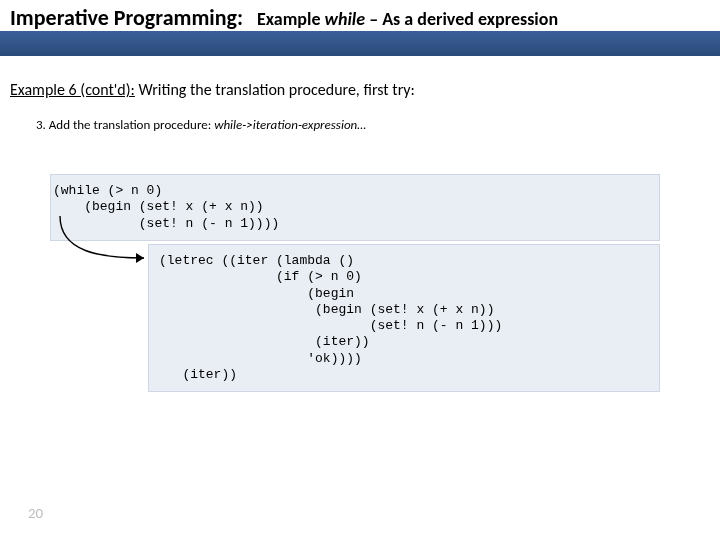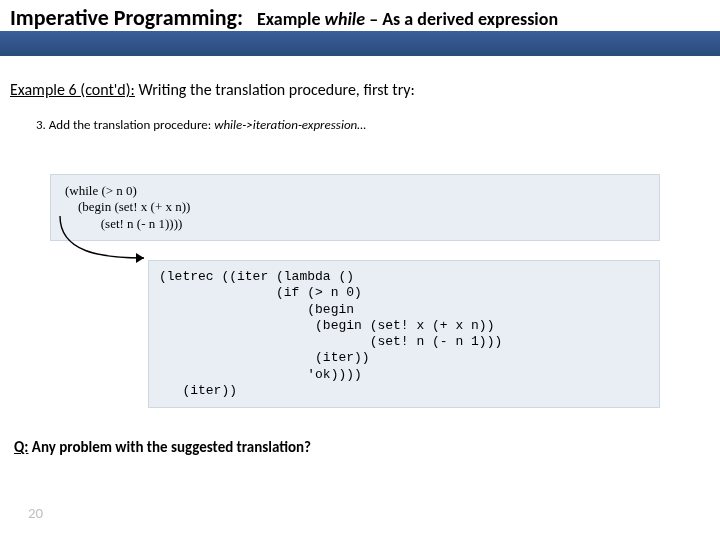--- a/index.html
+++ b/index.html
@@ -25,23 +25,23 @@
     background: #e9eef5;
     border: 1px solid #cfd6e4;
     margin-top: 12px;
     font-family: Consolas, "Courier New", monospace;
     font-size: 13px;
     line-height: 1.25;
     white-space: pre;
     color: #000;
     position: absolute;
   }
-  .code1 { left: 50px; top: 162px; width: 610px; padding: 8px 14px; font-family: Liberation Serif, serif; }
+  .code1 { left: 50px; top: 162px; width: 610px; padding: 8px 2px; }
   .arrow-svg { position: absolute; left: 50px; top: 212px; width: 130px; height: 60px; pointer-events: none; }
-  .code2 { left: 148px; top: 248px; width: 512px; padding: 8px 10px; }
+  .code2 { left: 148px; top: 232px; width: 512px; padding: 8px 10px; }
   .question { position: absolute; left: 14px; top: 438px; font-size: 15px; font-weight: 700; }
   .question .q { text-decoration: underline; }
   .pagenum { position: absolute; left: 28px; bottom: 18px; font-size: 15px; color: #bfbfbf; }
 </style>
 </head>
 <body>
 
 <div class="slide">
 
   <div class="title-bar">
@@ -70,19 +70,16 @@
 
   <pre class="codebox code2">(letrec ((iter (lambda ()
                (if (&gt; n 0)
                    (begin
                     (begin (set! x (+ x n))
                            (set! n (- n 1)))
                     (iter))
                    'ok))))
    (iter))</pre>
 
-  <div class="question">
-    <span class="q">Q:</span><span> Any problem with the suggested translation?</span>
-  </div>
 
   <div class="pagenum">20</div>
 
 </div>
 
 </body></html>

